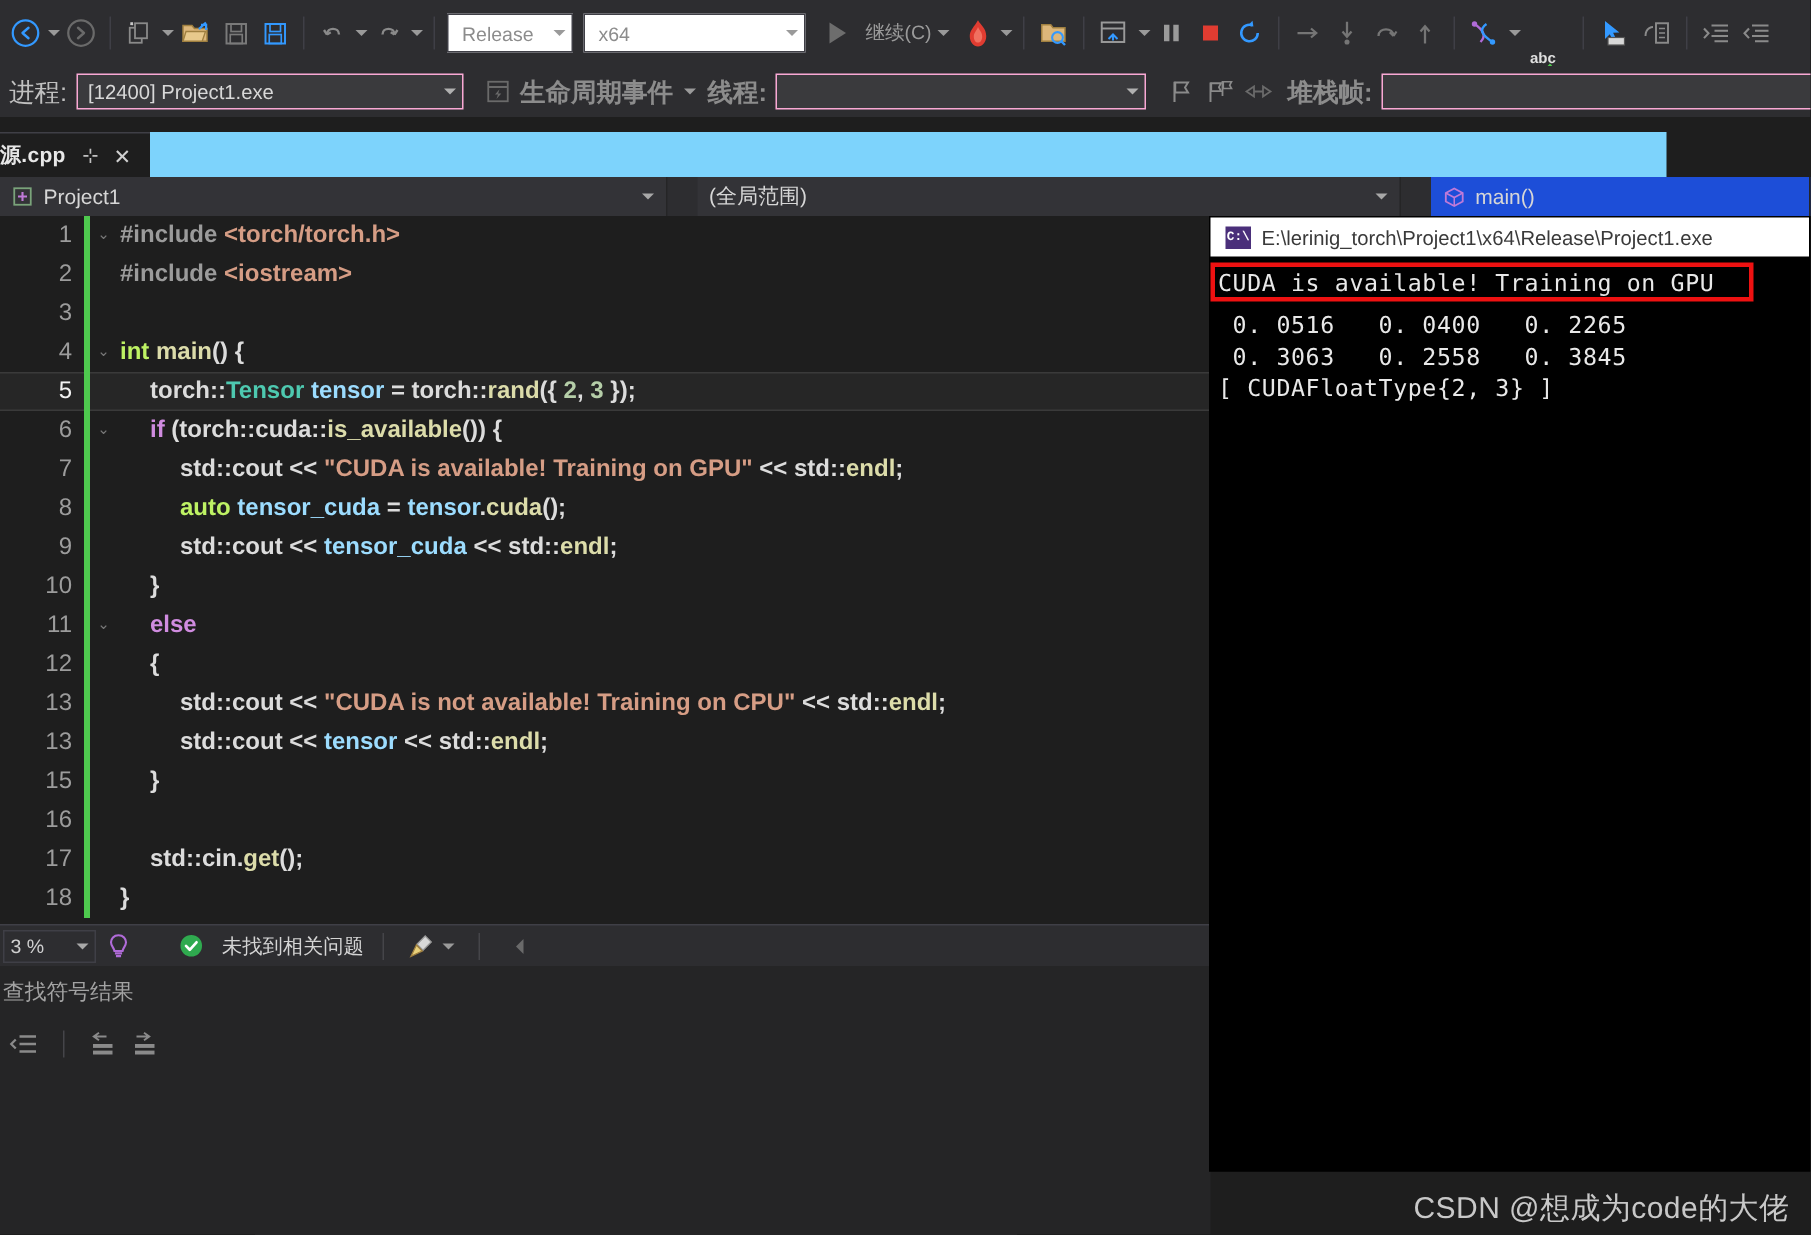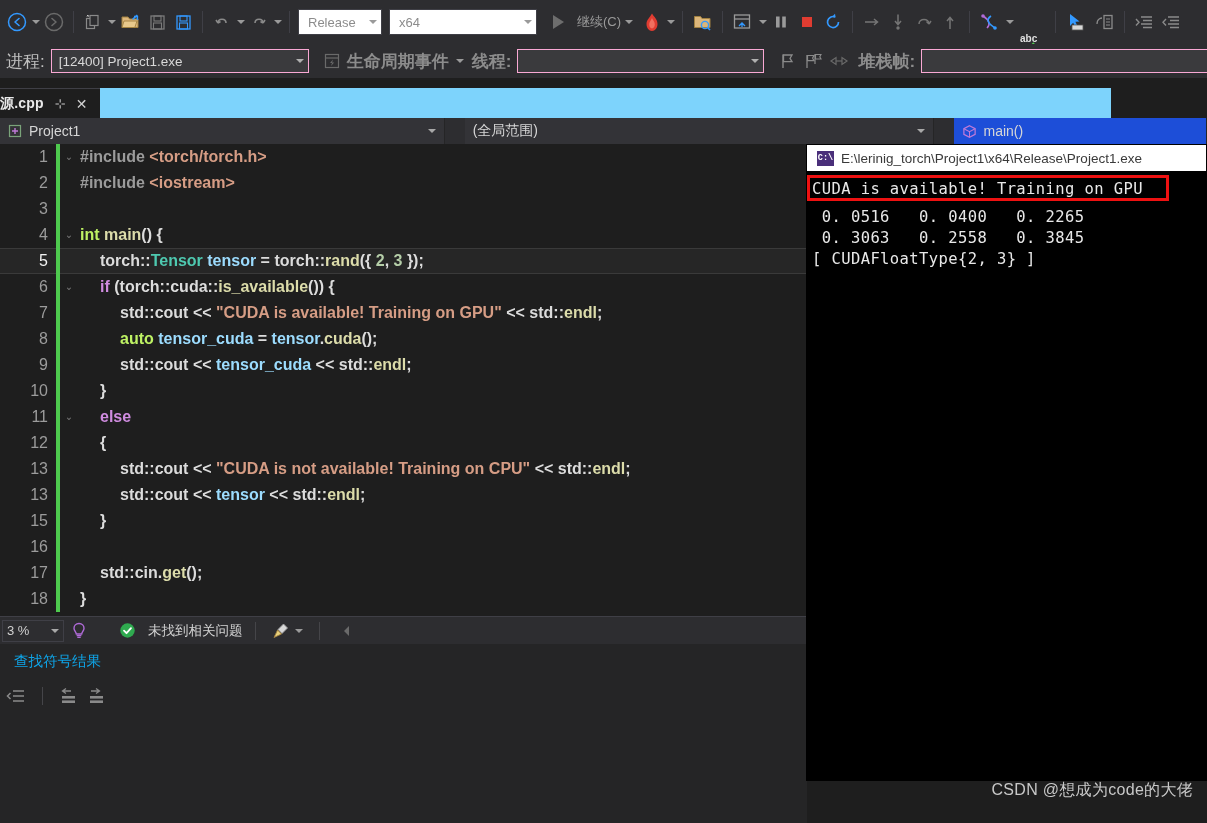--- a/index.html
+++ b/index.html
@@ -151,21 +151,21 @@
   }
   .status-text { color: #d4d4d4; font-size: 13.5px; margin-left: 8px; flex:none; }
   .vsep { width: 1px; height: 18px; background: #454549; margin: 0 12px; flex:none; }
 
   
   .findpanel {
     position: absolute; left: 0; top: 644px; width: 807px; height: 179px;
     background: #252526;
   }
   .findpanel-title {
-    color: #0ea5e9; font-size: 14.5px; padding: 8px 0 0 2px; margin-left: 12px;
+    color: #a3a3a3; font-size: 14.5px; padding: 8px 0 0 2px;
   }
   .findpanel-toolbar {
     position: absolute; left: 0; top: 38px; width: 807px; height: 28px;
     display: flex; align-items: center; padding-left: 2px;
   }
 
   
   .console {
     position: absolute; left: 806px; top: 144px; width: 401px; height: 637px;
     background: #000; border: 1px solid #000;
@@ -190,22 +190,22 @@
     font-size: 15.5px; letter-spacing: .4px; white-space: pre;
   }
   .console-rest {
     position: absolute; left: 5px; top: 62px; color: #e8e8e8;
     font-family: "DejaVu Sans Mono", monospace; font-size: 15.5px;
     line-height: 21px; white-space: pre; letter-spacing: .4px;
   }
 
   
   .watermark {
-    position: absolute; right: 14px; bottom: 22px;
-    color: #c8c8c8; font-size: 16px; font-family: "Liberation Sans", sans-serif;
+    position: absolute; right: 14px; bottom: 4px;
+    color: #c8c8c8; font-size: 20px; font-family: "Liberation Sans", sans-serif;
     letter-spacing: .3px;
   }
 
   .icon-svg { display:block; }
 </style>
 </head>
 <body>
 
 <div id="app">
 

